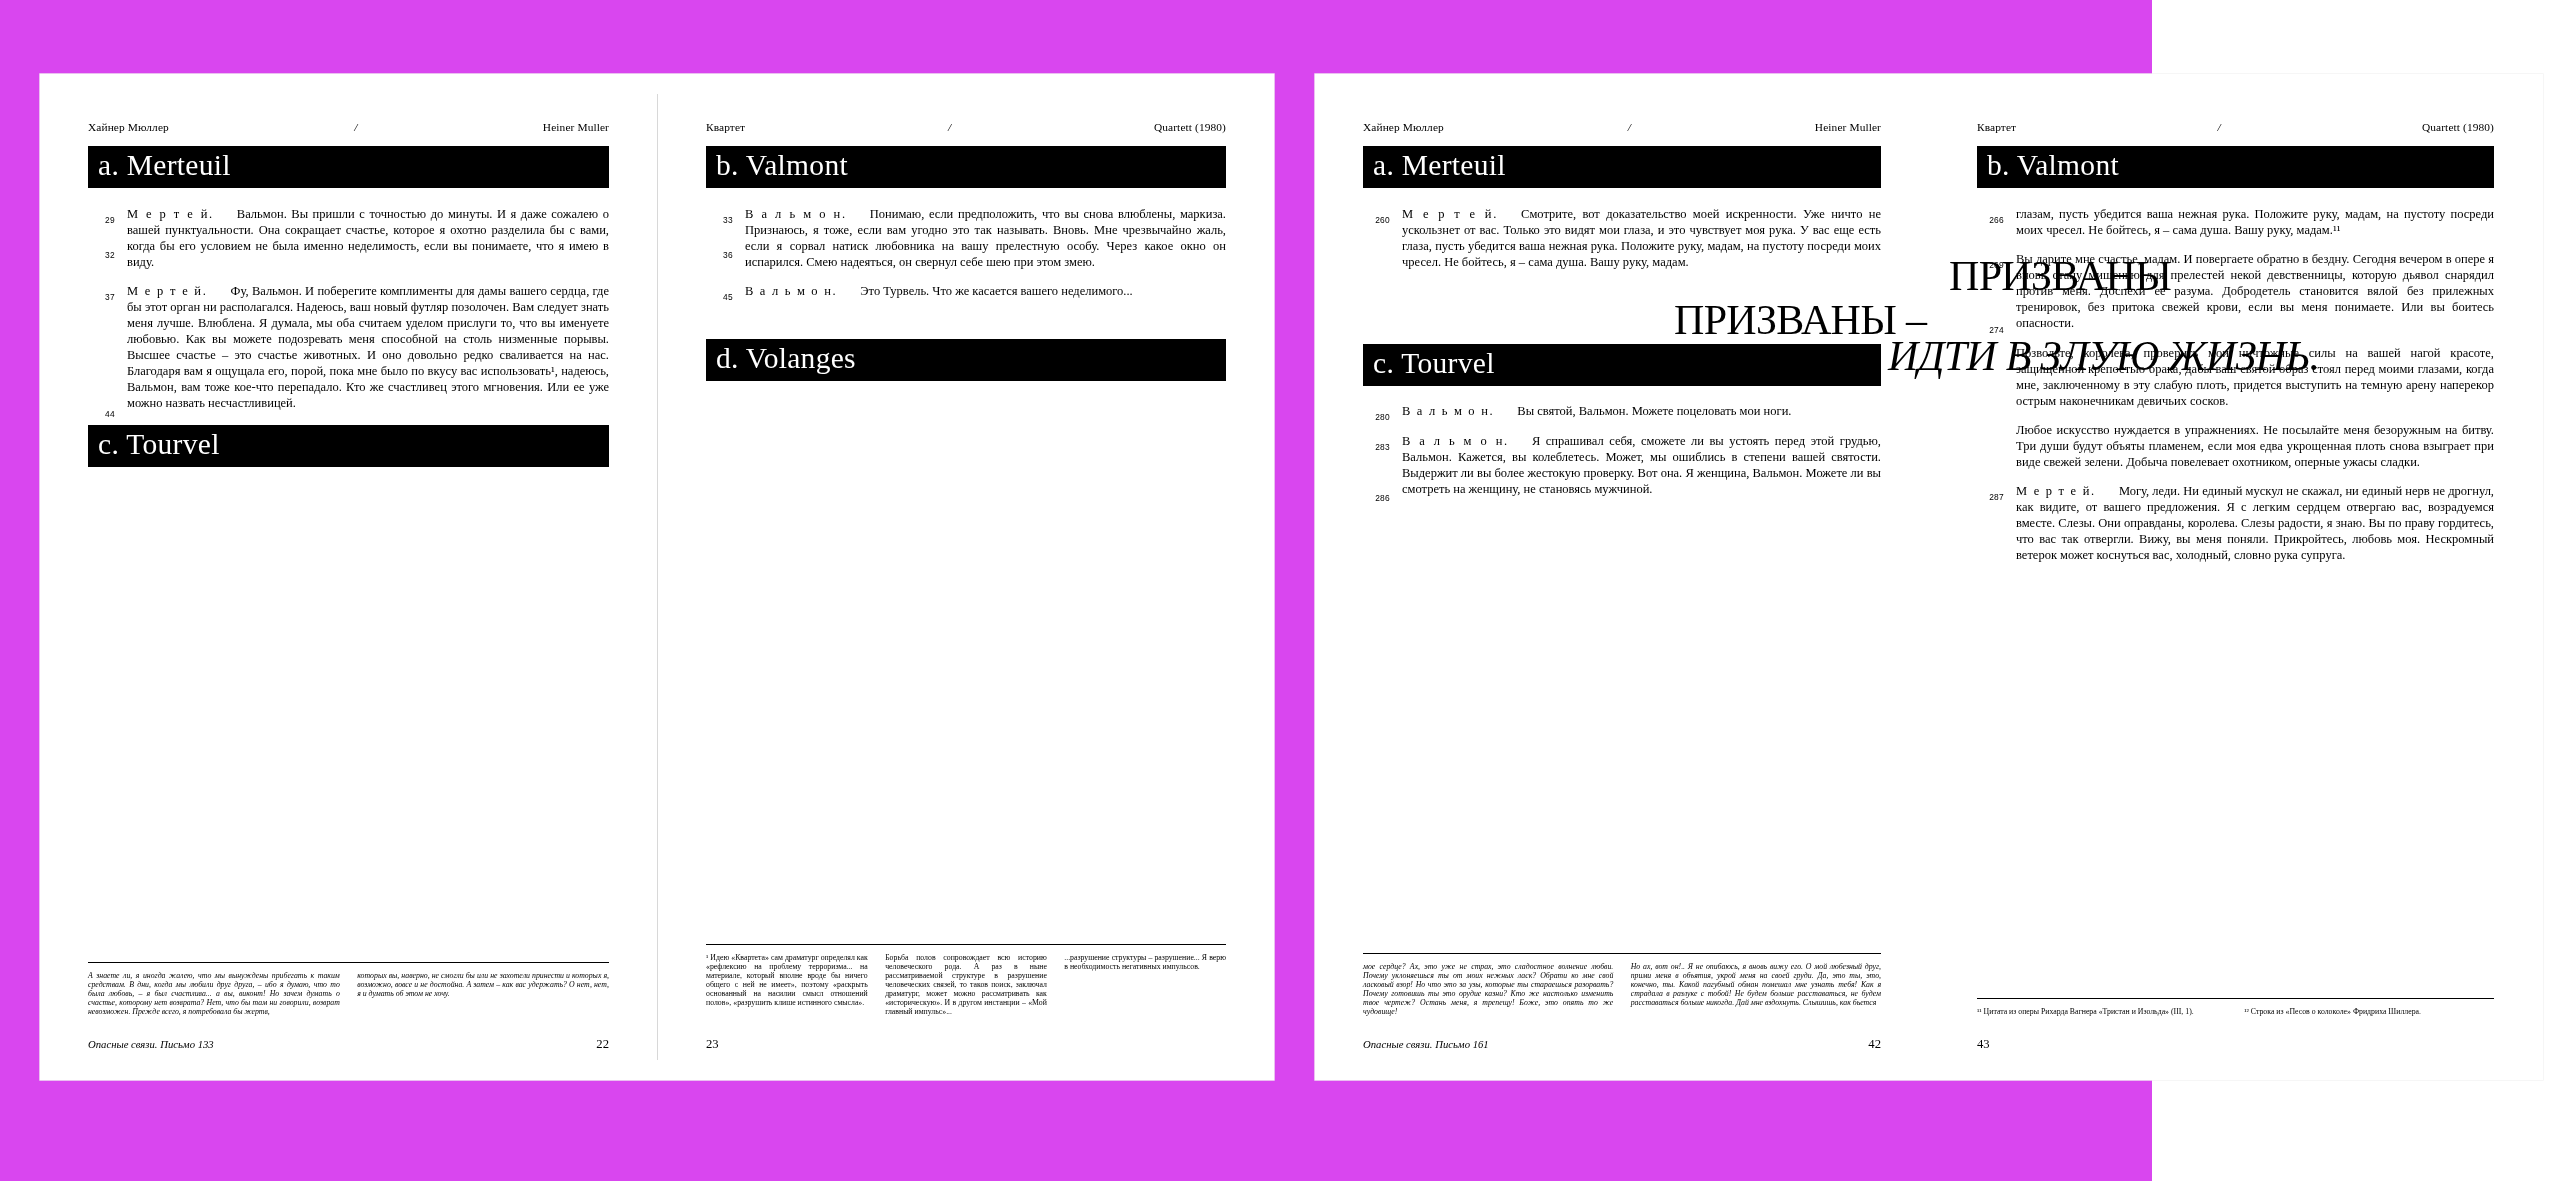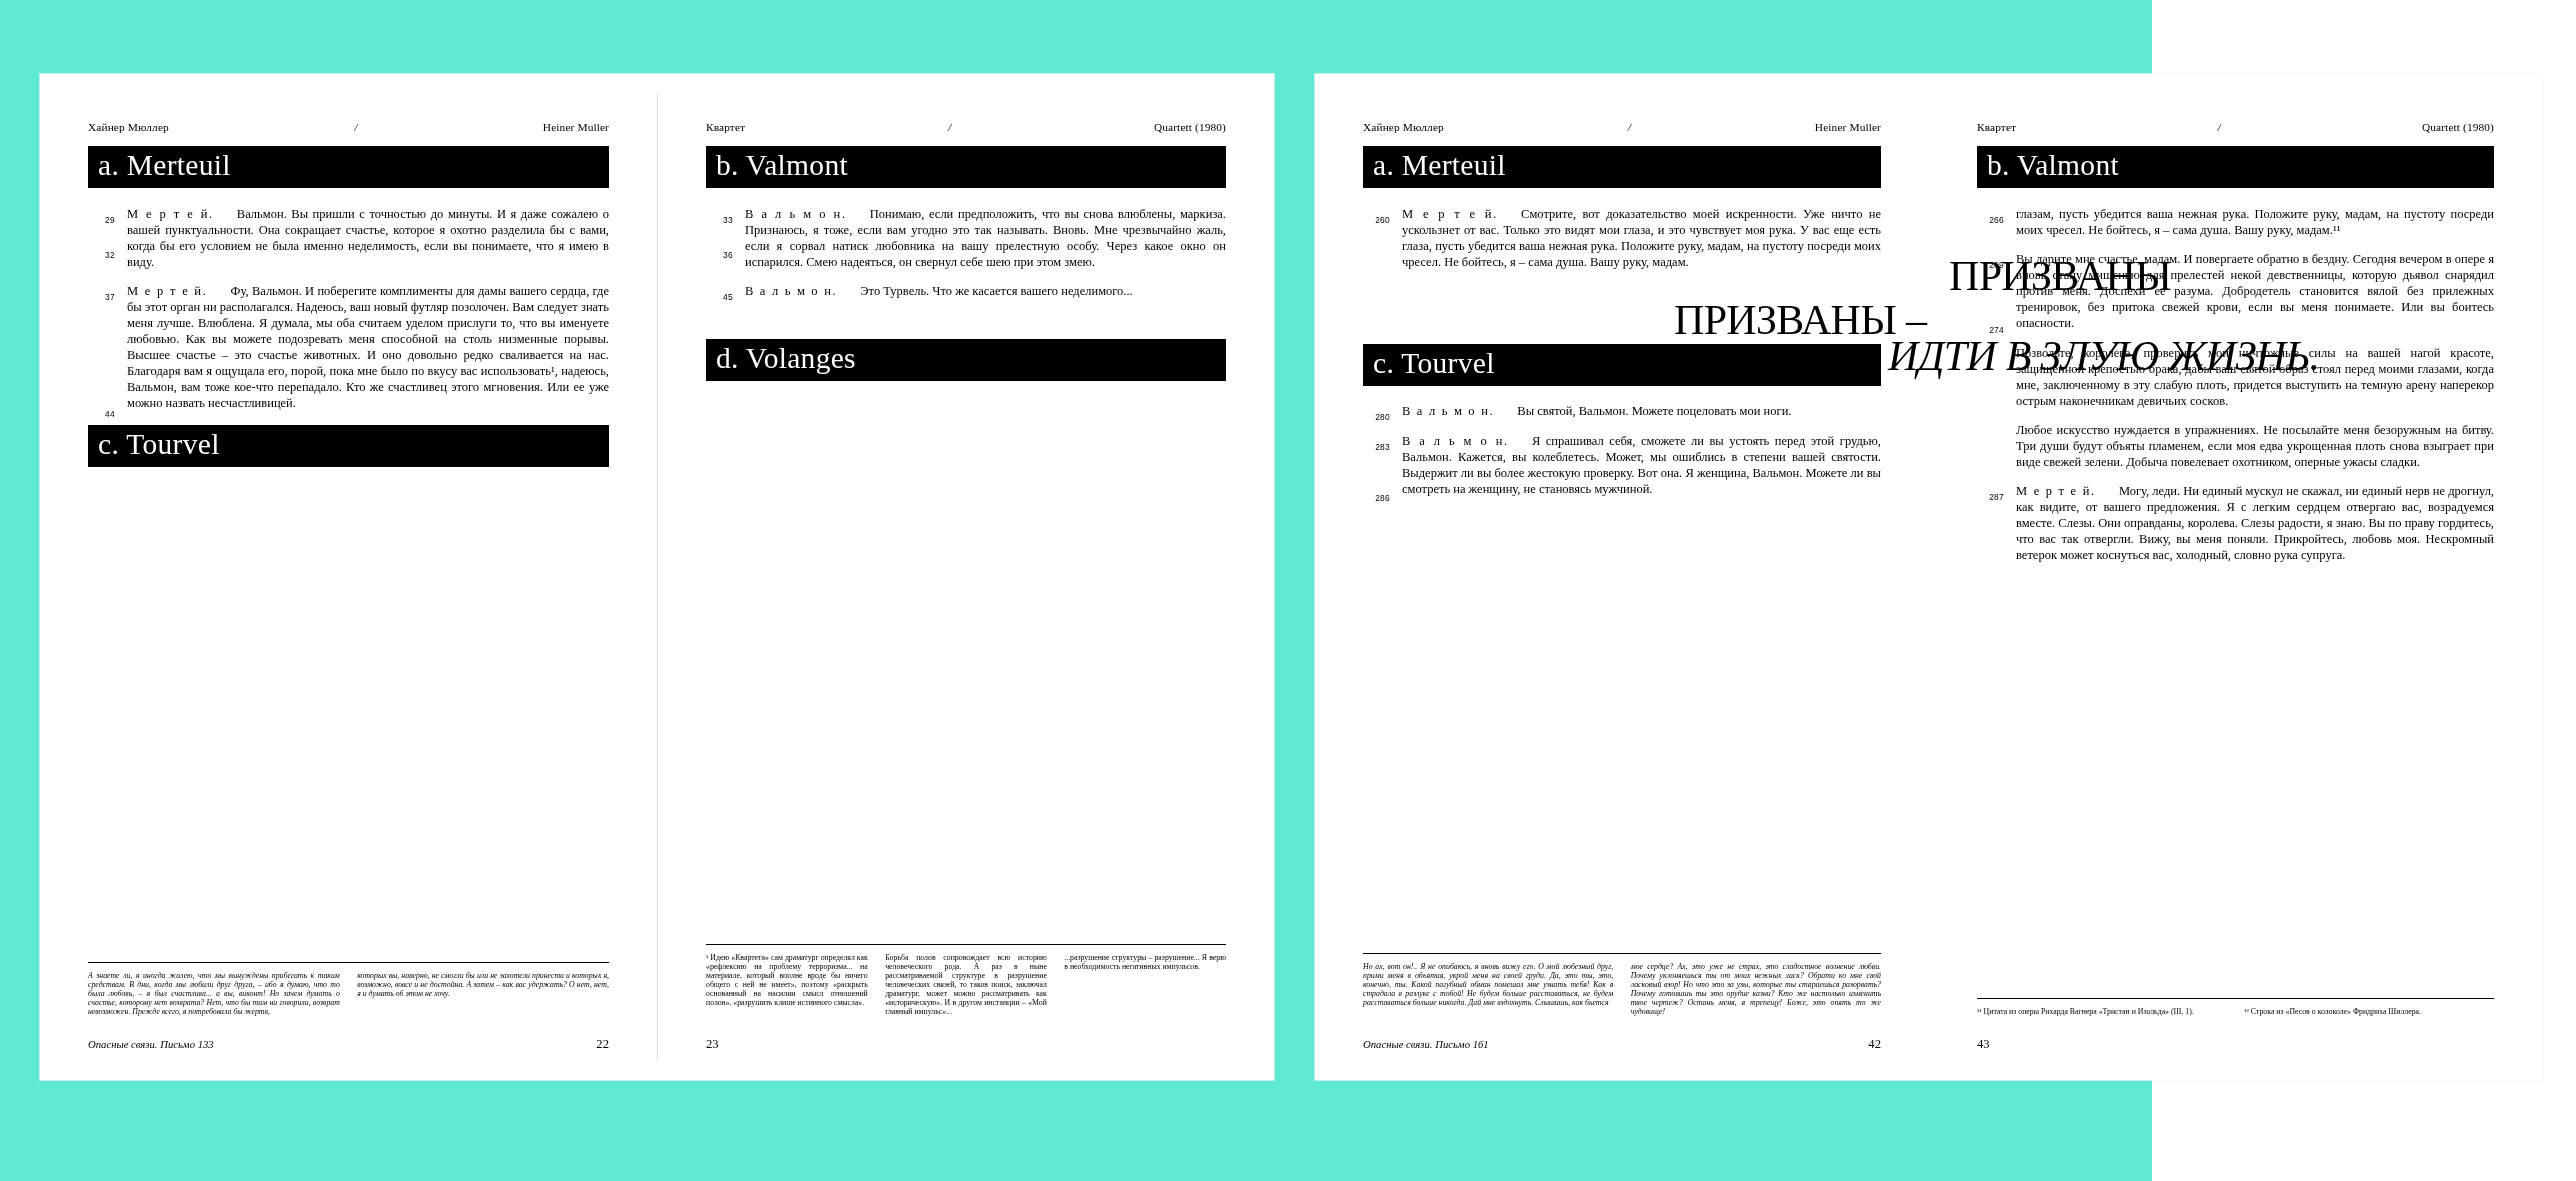--- a/index.html
+++ b/index.html
@@ -12,21 +12,21 @@
   }
   body {
     font-family: "Liberation Serif", serif;
     color: #000000;
   }
 
   .stage {
     position: relative;
     width: 2152px;
     height: 1181px;
-    background: #5eead4;
+    background: #d946ef;
   }
 
   
   .spread {
     position: absolute;
     top: 74px;
     height: 1006px;
     background: #ffffff;
     box-shadow: 0 0 0 0.7px #f2f2f2;
   }
@@ -311,22 +311,22 @@
           <div class="linenum">
             <span>283</span>
             <span style="margin-top:42px;">286</span>
           </div>
           <span class="speaker">В а л ь м о н.</span><span>Я спрашивал себя, сможете ли вы устоять перед этой грудью, Вальмон. Кажется, вы колеблетесь. Может, мы ошиблись в степени вашей святости. Выдержит ли вы более жестокую проверку. Вот она. Я женщина, Вальмон. Можете ли вы смотреть на женщину, не становясь мужчиной.</span>
         </div>
 
         <div class="foot-wrap">
           <div class="foot-rule"></div>
           <div class="foot-cols">
+            <div class="foot-col italic">мое сердце? Ах, это уже не страх, это сладостное волнение любви. Почему уклоняешься ты от моих нежных ласк? Обрати ко мне свой ласковый взор! Но что это за узы, которые ты стараешься разорвать? Почему готовишь ты это орудие казни? Кто же настолько изменить твое чертеж? Остань меня, я трепещу! Боже, это опять то же чудовище!</div>
             <div class="foot-col italic">Но ах, вот он!.. Я не опибаюсь, я вновь вижу его. О мой любезный друг, прими меня в объятия, укрой меня на своей груди. Да, это ты, это, конечно, ты. Какой пагубный обман помешал мне узнать тебя! Как я страдала в разлуке с тобой! Не будем больше расставаться, не будем расставаться больше никогда. Дай мне вздохнуть. Слышишь, как бьется</div>
-            <div class="foot-col italic">мое сердце? Ах, это уже не страх, это сладостное волнение любви. Почему уклоняешься ты от моих нежных ласк? Обрати ко мне свой ласковый взор! Но что это за узы, которые ты стараешься разорвать? Почему готовишь ты это орудие казни? Кто же настолько изменить твое чертеж? Остань меня, я трепещу! Боже, это опять то же чудовище!</div>
           </div>
         </div>
 
         <div class="folio">
           <div class="f-src">Опасные связи. Письмо 161</div>
           <div class="f-num">42</div>
         </div>
       </div>
     </div>
 

